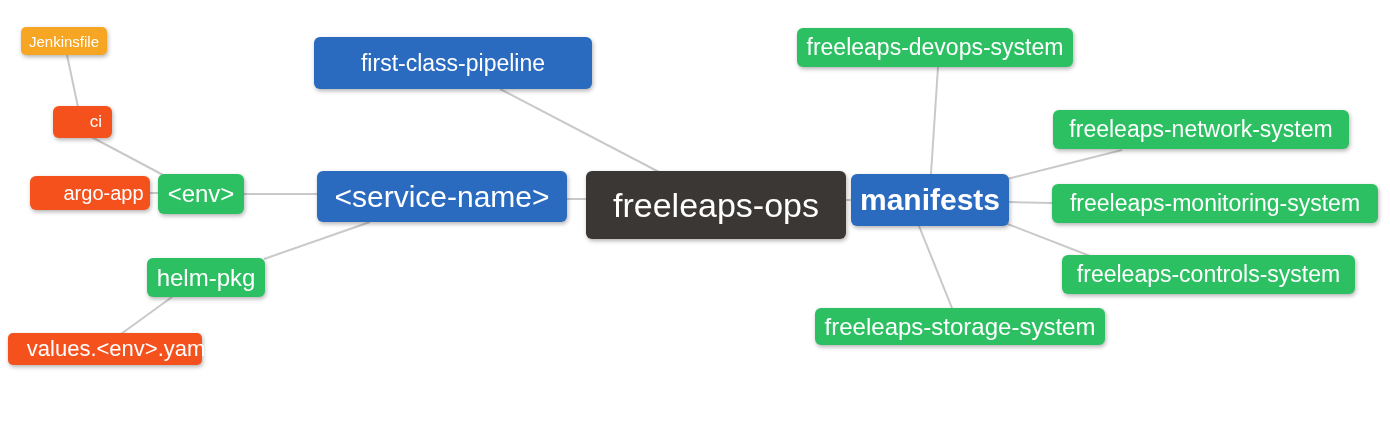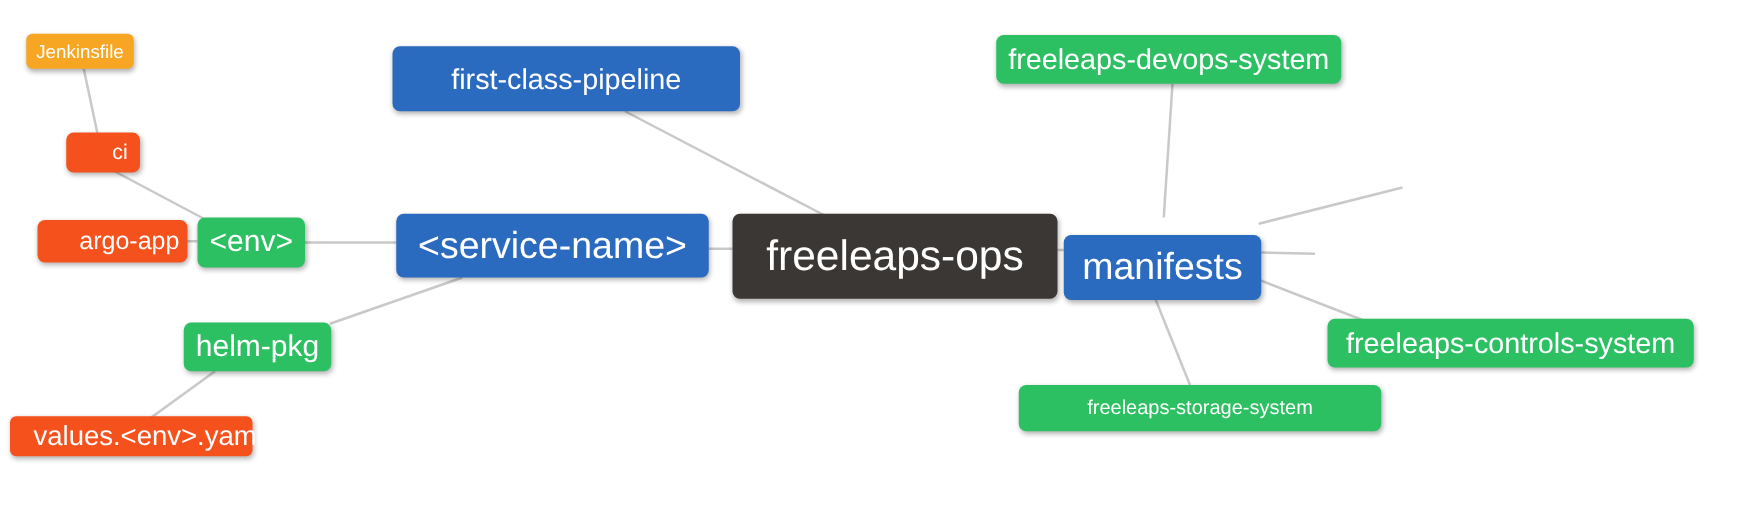--- a/index.html
+++ b/index.html
@@ -32,26 +32,26 @@
   
   .n-jenkinsfile {left:21px;  top:27px;  width:86px;  height:28px; font-size:15px; border-radius:5px;}
   .n-ci          {left:53px;  top:106px; width:32px;  height:32px; font-size:17px;}
   .n-argo-app    {left:30px;  top:176px; width:93px;  height:34px; font-size:20px;}
   .n-env         {left:158px; top:174px; width:86px;  height:40px; font-size:24px;}
   .n-helm-pkg    {left:147px; top:258px; width:118px; height:39px; font-size:24px;}
   .n-values      {left:8px;   top:333px; width:167px; height:32px; font-size:22px; border-radius:5px;}
   .n-service     {left:317px; top:171px; width:250px; height:51px; font-size:30px;}
   .n-pipeline    {left:314px; top:37px;  width:278px; height:52px; font-size:23px;}
   .n-ops         {left:586px; top:171px; width:260px; height:68px; font-size:34px;}
-  .n-manifests   {left:851px; top:188px; width:158px; height:52px; font-size:30px;}
+  .n-manifests   {left:851px; top:174px; width:158px; height:52px; font-size:30px;font-weight:bold;}
   .n-devops      {left:797px; top:28px;  width:276px; height:39px; font-size:23px;}
   .n-network     {left:1053px;top:110px; width:296px; height:39px; font-size:23px;}
   .n-monitoring  {left:1052px;top:184px; width:326px; height:39px; font-size:23px;}
   .n-controls    {left:1062px;top:255px; width:293px; height:39px; font-size:23px;}
-  .n-storage     {left:815px; top:308px; width:290px; height:37px; font-size:16px;}
+  .n-storage     {left:815px; top:308px; width:290px; height:37px; font-size:24px;}
 </style>
 </head>
 <body>
 
 <div class="canvas">
 
   <svg class="edges" viewBox="0 0 1390 421" xmlns="http://www.w3.org/2000/svg">
     <line x1="67" y1="55" x2="78" y2="107"></line>
     <line x1="84" y1="133" x2="165" y2="176"></line>
     <line x1="123" y1="193" x2="158" y2="193"></line>
@@ -72,16 +72,18 @@
   <div class="node red    n-ci">ci</div>
   <div class="node red    n-argo-app">argo-app</div>
   <div class="node green  n-env">&lt;env&gt;</div>
   <div class="node green  n-helm-pkg">helm-pkg</div>
   <div class="node red    n-values">values.&lt;env&gt;.yaml</div>
   <div class="node blue   n-service">&lt;service-name&gt;</div>
   <div class="node blue   n-pipeline">first-class-pipeline</div>
   <div class="node dark   n-ops">freeleaps-ops</div>
   <div class="node blue   n-manifests">manifests</div>
   <div class="node green  n-devops">freeleaps-devops-system</div>
+  <div class="node green  n-network">freeleaps-network-system</div>
+  <div class="node green  n-monitoring">freeleaps-monitoring-system</div>
   <div class="node green  n-controls">freeleaps-controls-system</div>
   <div class="node green  n-storage">freeleaps-storage-system</div>
 
 </div>
 
 </body></html>

